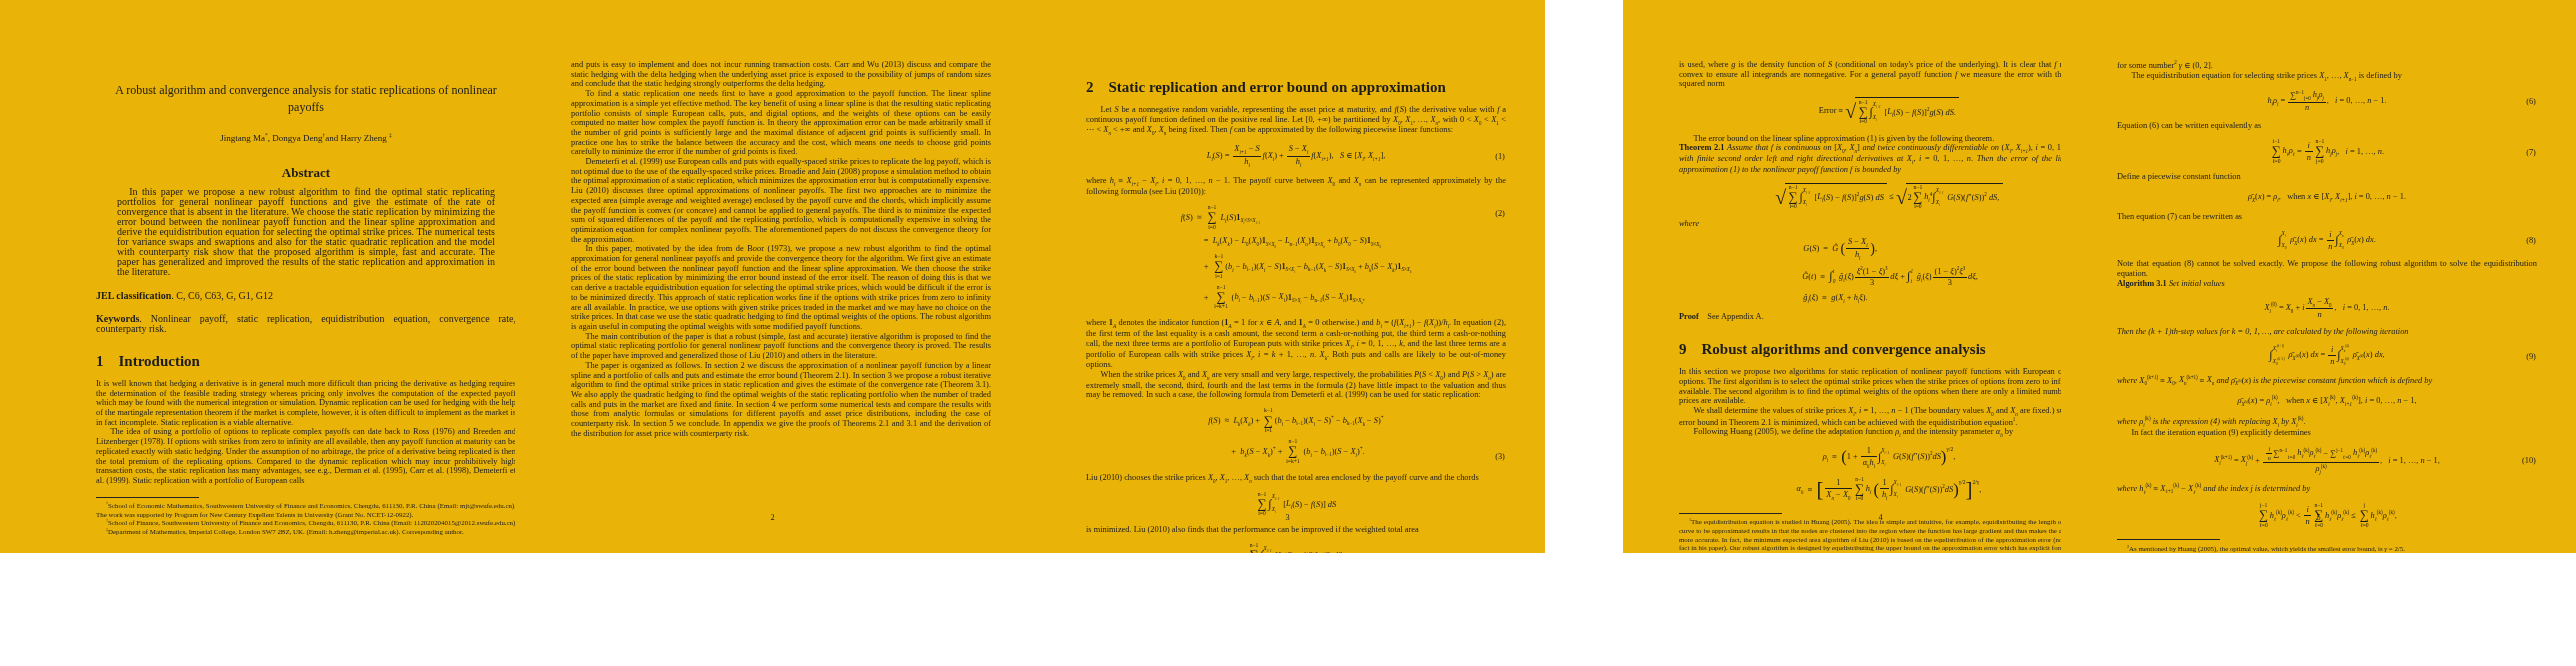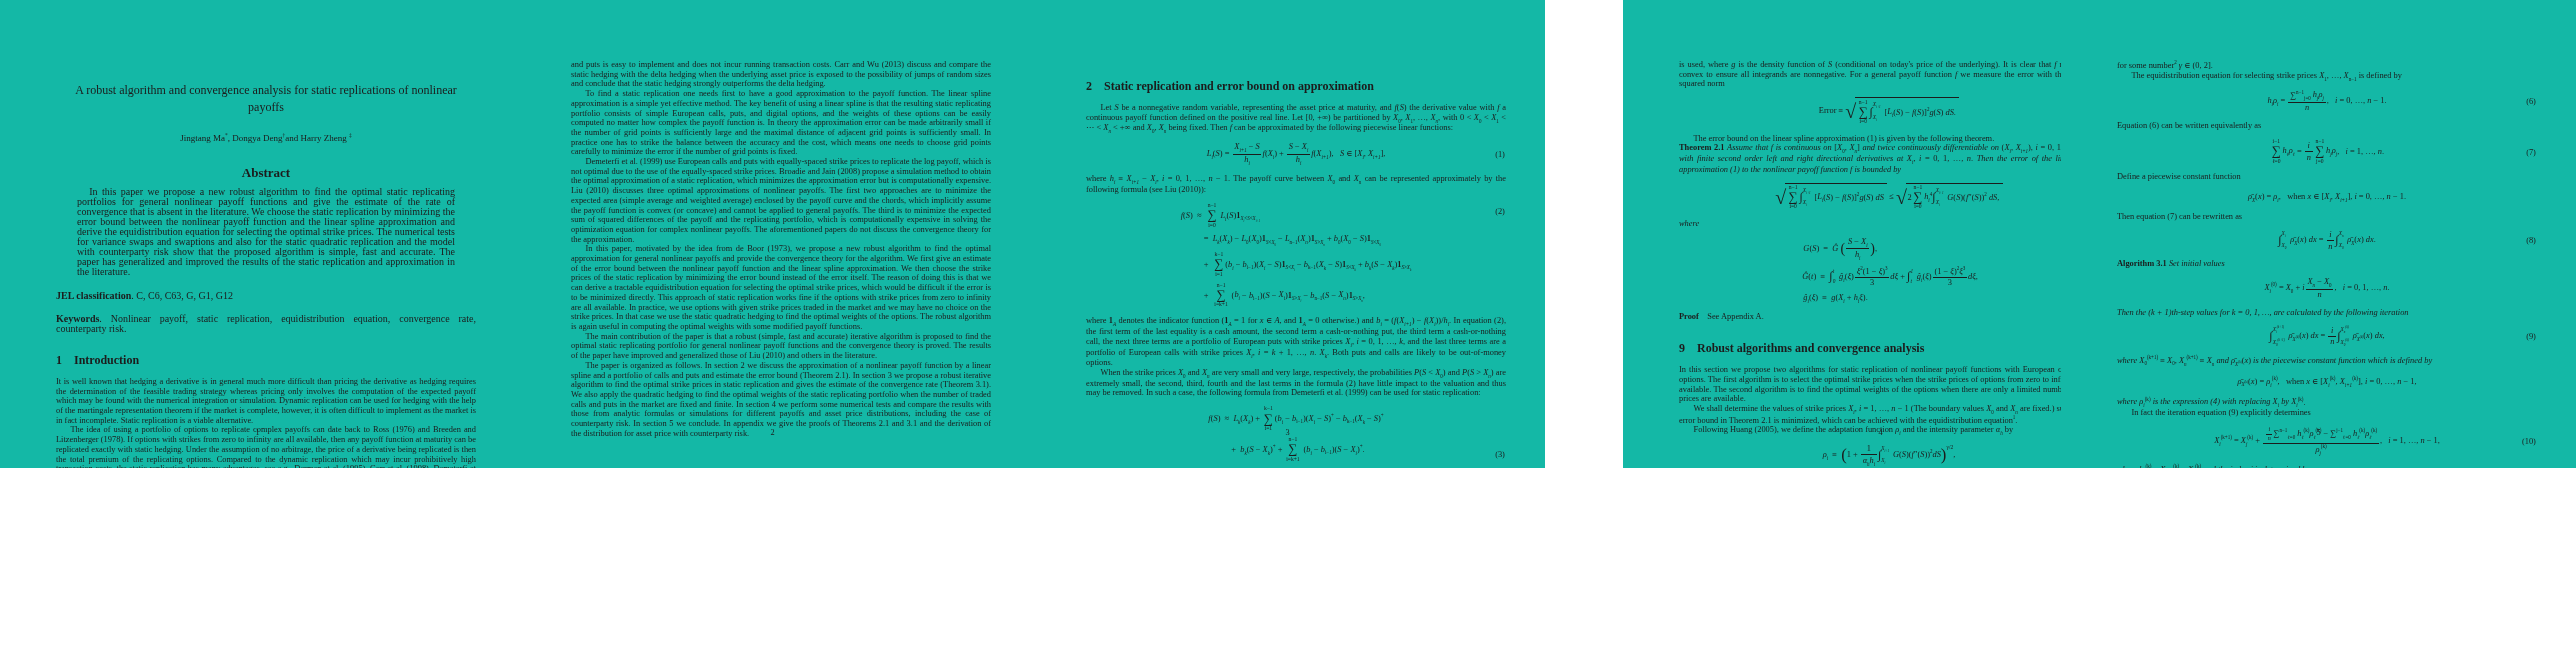--- a/index.html
+++ b/index.html
@@ -1,26 +1,26 @@
 <!DOCTYPE html>
 <html style="font-size:9px"><head>
 <meta charset="utf-8">
 <style>
   html,body{margin:0;padding:0;background:#ffffff;}
   .canvas{position:relative;width:2576px;height:667px;background:#ffffff;overflow:hidden;
           color:#1c1c1c;font-family:"Liberation Serif","DejaVu Serif",serif;}
-  .page{position:absolute;top:0;width:515px;height:468px;overflow:hidden;background:#14b8a6;}
+  .page{position:absolute;top:0;width:515px;height:553px;overflow:hidden;background:#eab308;}
   .content{position:absolute;left:56px;width:420px;top:60px;}
-  .p1 .content{top:82px;}
+  .p1 .content{top:82px;margin-left:40px;}
   .title{font-size:12px;line-height:17px;text-align:center;}
   .authors{margin-top:16.7px;font-size:9px;text-align:center;}
   .abshead{margin-top:22px;font-size:13px;font-weight:bold;text-align:center;}
   .abstract{margin:6.7px auto 0;width:378px;font-size:10px;line-height:10px;text-align:justify;text-indent:12.2px;}
   .meta{margin-top:13.3px;font-size:10px;line-height:10px;text-align:justify;}
-  .section{margin:19px 0 9px;font-size:12px;font-weight:bold;}
+  .section{margin:19px 0 9px;font-size:15px;font-weight:bold;}
   .para{margin:0;font-size:8.4px;line-height:9.7px;text-align:justify;text-indent:14.5px;}
   .para.ni{text-indent:0;}
   .eqwrap{position:relative;margin:8.3px 0;display:flex;justify-content:center;align-items:center;
           font-size:8.4px;min-height:13.3px;}
   .eqbody{white-space:nowrap;}
   .eqstack{display:flex;flex-direction:column;gap:5.6px;align-items:flex-start;}
   .eqline{white-space:nowrap;}
   .eqtag{position:absolute;right:1.1px;top:50%;transform:translateY(-50%);font-style:normal;}
   .tag-t .eqtag{top:4.4px;transform:none;}
   .tag-b .eqtag{top:auto;bottom:3.3px;transform:none;}
@@ -268,20 +268,21 @@
           <div class="eqwrap">
             <span class="eqbody"><span class="in">∫</span><span class="ilim">
                 <span><i>X<sub>i</sub></i></span>
                 <span><i>X</i><sub>0</sub></span>
               </span> <i>ρ̄<sub>X</sub></i>(<i>x</i>) <i>dx</i> = <span class="frac"><span class="n"><i>i</i></span><span class="d"><i>n</i></span></span><span class="in">∫</span><span class="ilim">
                 <span><i>X<sub>n</sub></i></span>
                 <span><i>X</i><sub>0</sub></span>
               </span> <i>ρ̄<sub>X</sub></i>(<i>x</i>) <i>dx</i>.</span>
             <span class="eqtag">(8)</span>
           </div>
+          <p class="para ni">Note that equation (8) cannot be solved exactly. We propose the following robust algorithm to solve the equidistribution equation.</p>
           <p class="para ni"><b>Algorithm 3.1</b> <i>Set initial values</i></p>
           <div class="eqwrap">
             <span class="eqbody"><i>X<sub>i</sub></i><sup>(0)</sup> = <i>X</i><sub>0</sub> + <i>i</i><span class="frac"><span class="n"><i>X<sub>n</sub></i> − <i>X</i><sub>0</sub></span><span class="d"><i>n</i></span></span>,  <i>i</i> = 0, 1, …, <i>n</i>.</span>
           </div>
           <p class="para ni"><i>Then the (k + 1)th-step values for k = 0, 1, …, are calculated by the following iteration</i></p>
           <div class="eqwrap">
             <span class="eqbody"><span class="in">∫</span><span class="ilim">
                 <span><i>X<sub>i</sub></i><sup>(k+1)</sup></span>
                 <span><i>X</i><sub>0</sub><sup>(k+1)</sup></span>
               </span> <i>ρ̄</i><sub><i>X</i><sup>(k)</sup></sub>(<i>x</i>) <i>dx</i> = <span class="frac"><span class="n"><i>i</i></span><span class="d"><i>n</i></span></span><span class="in">∫</span><span class="ilim">

